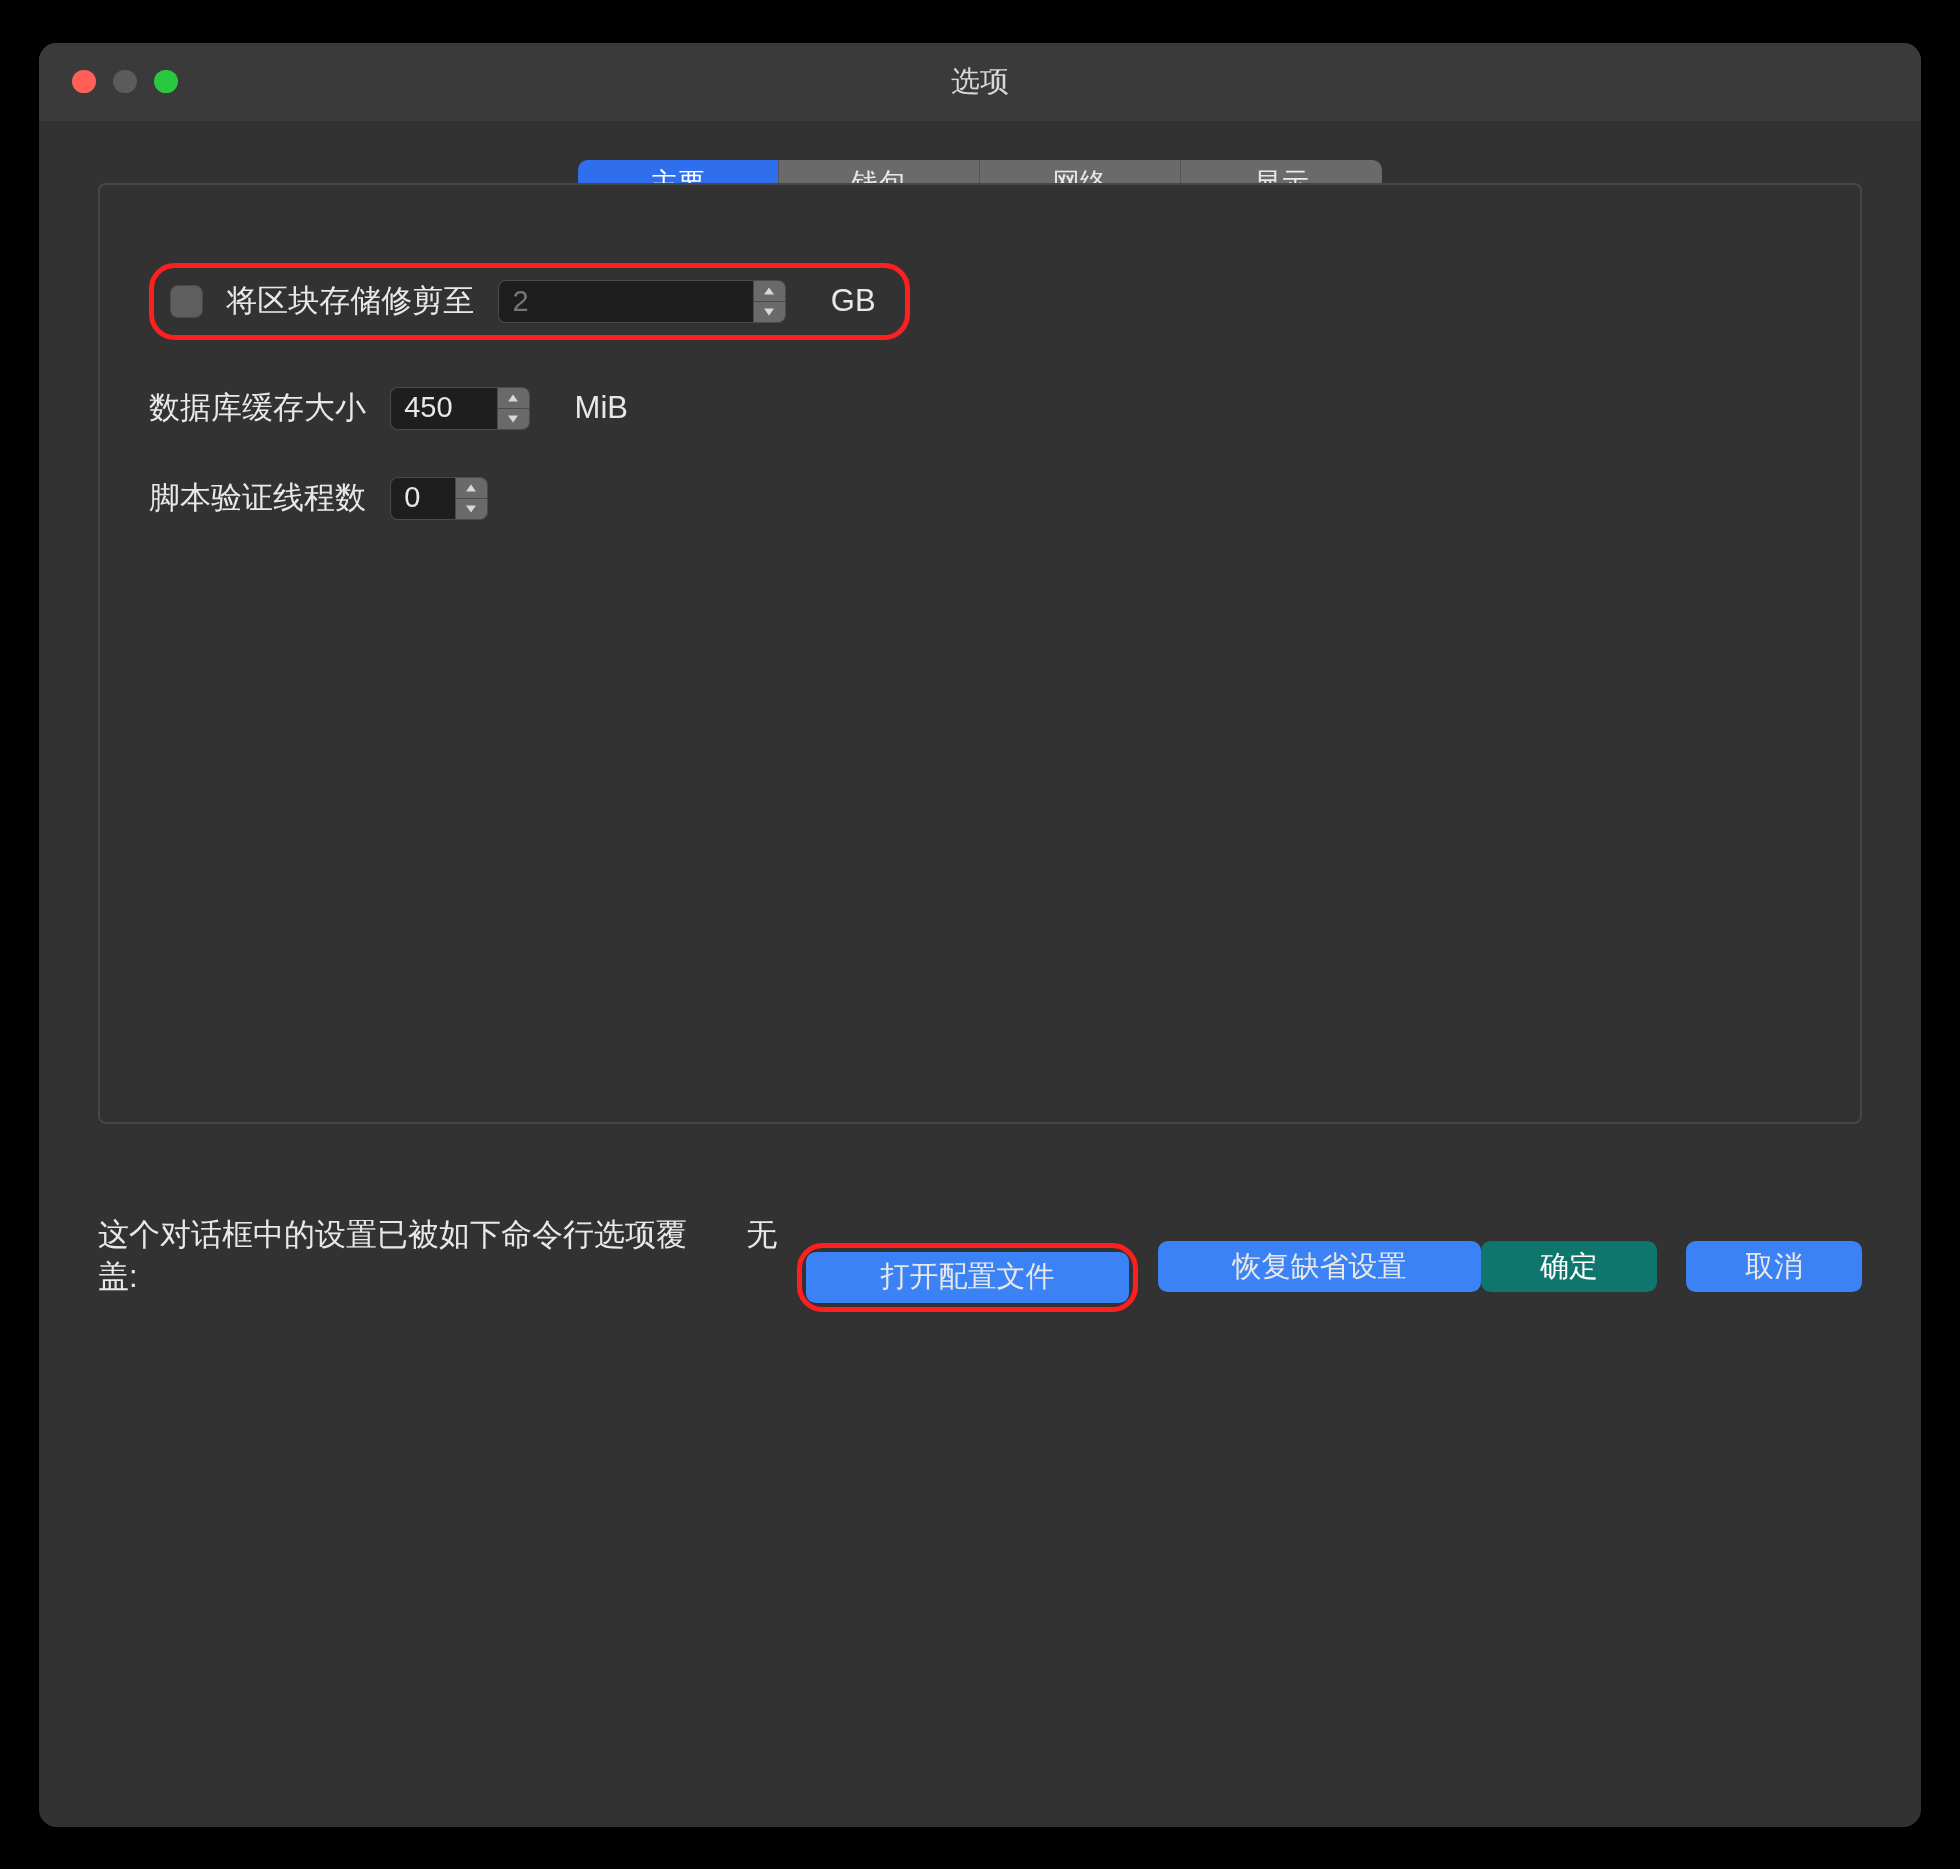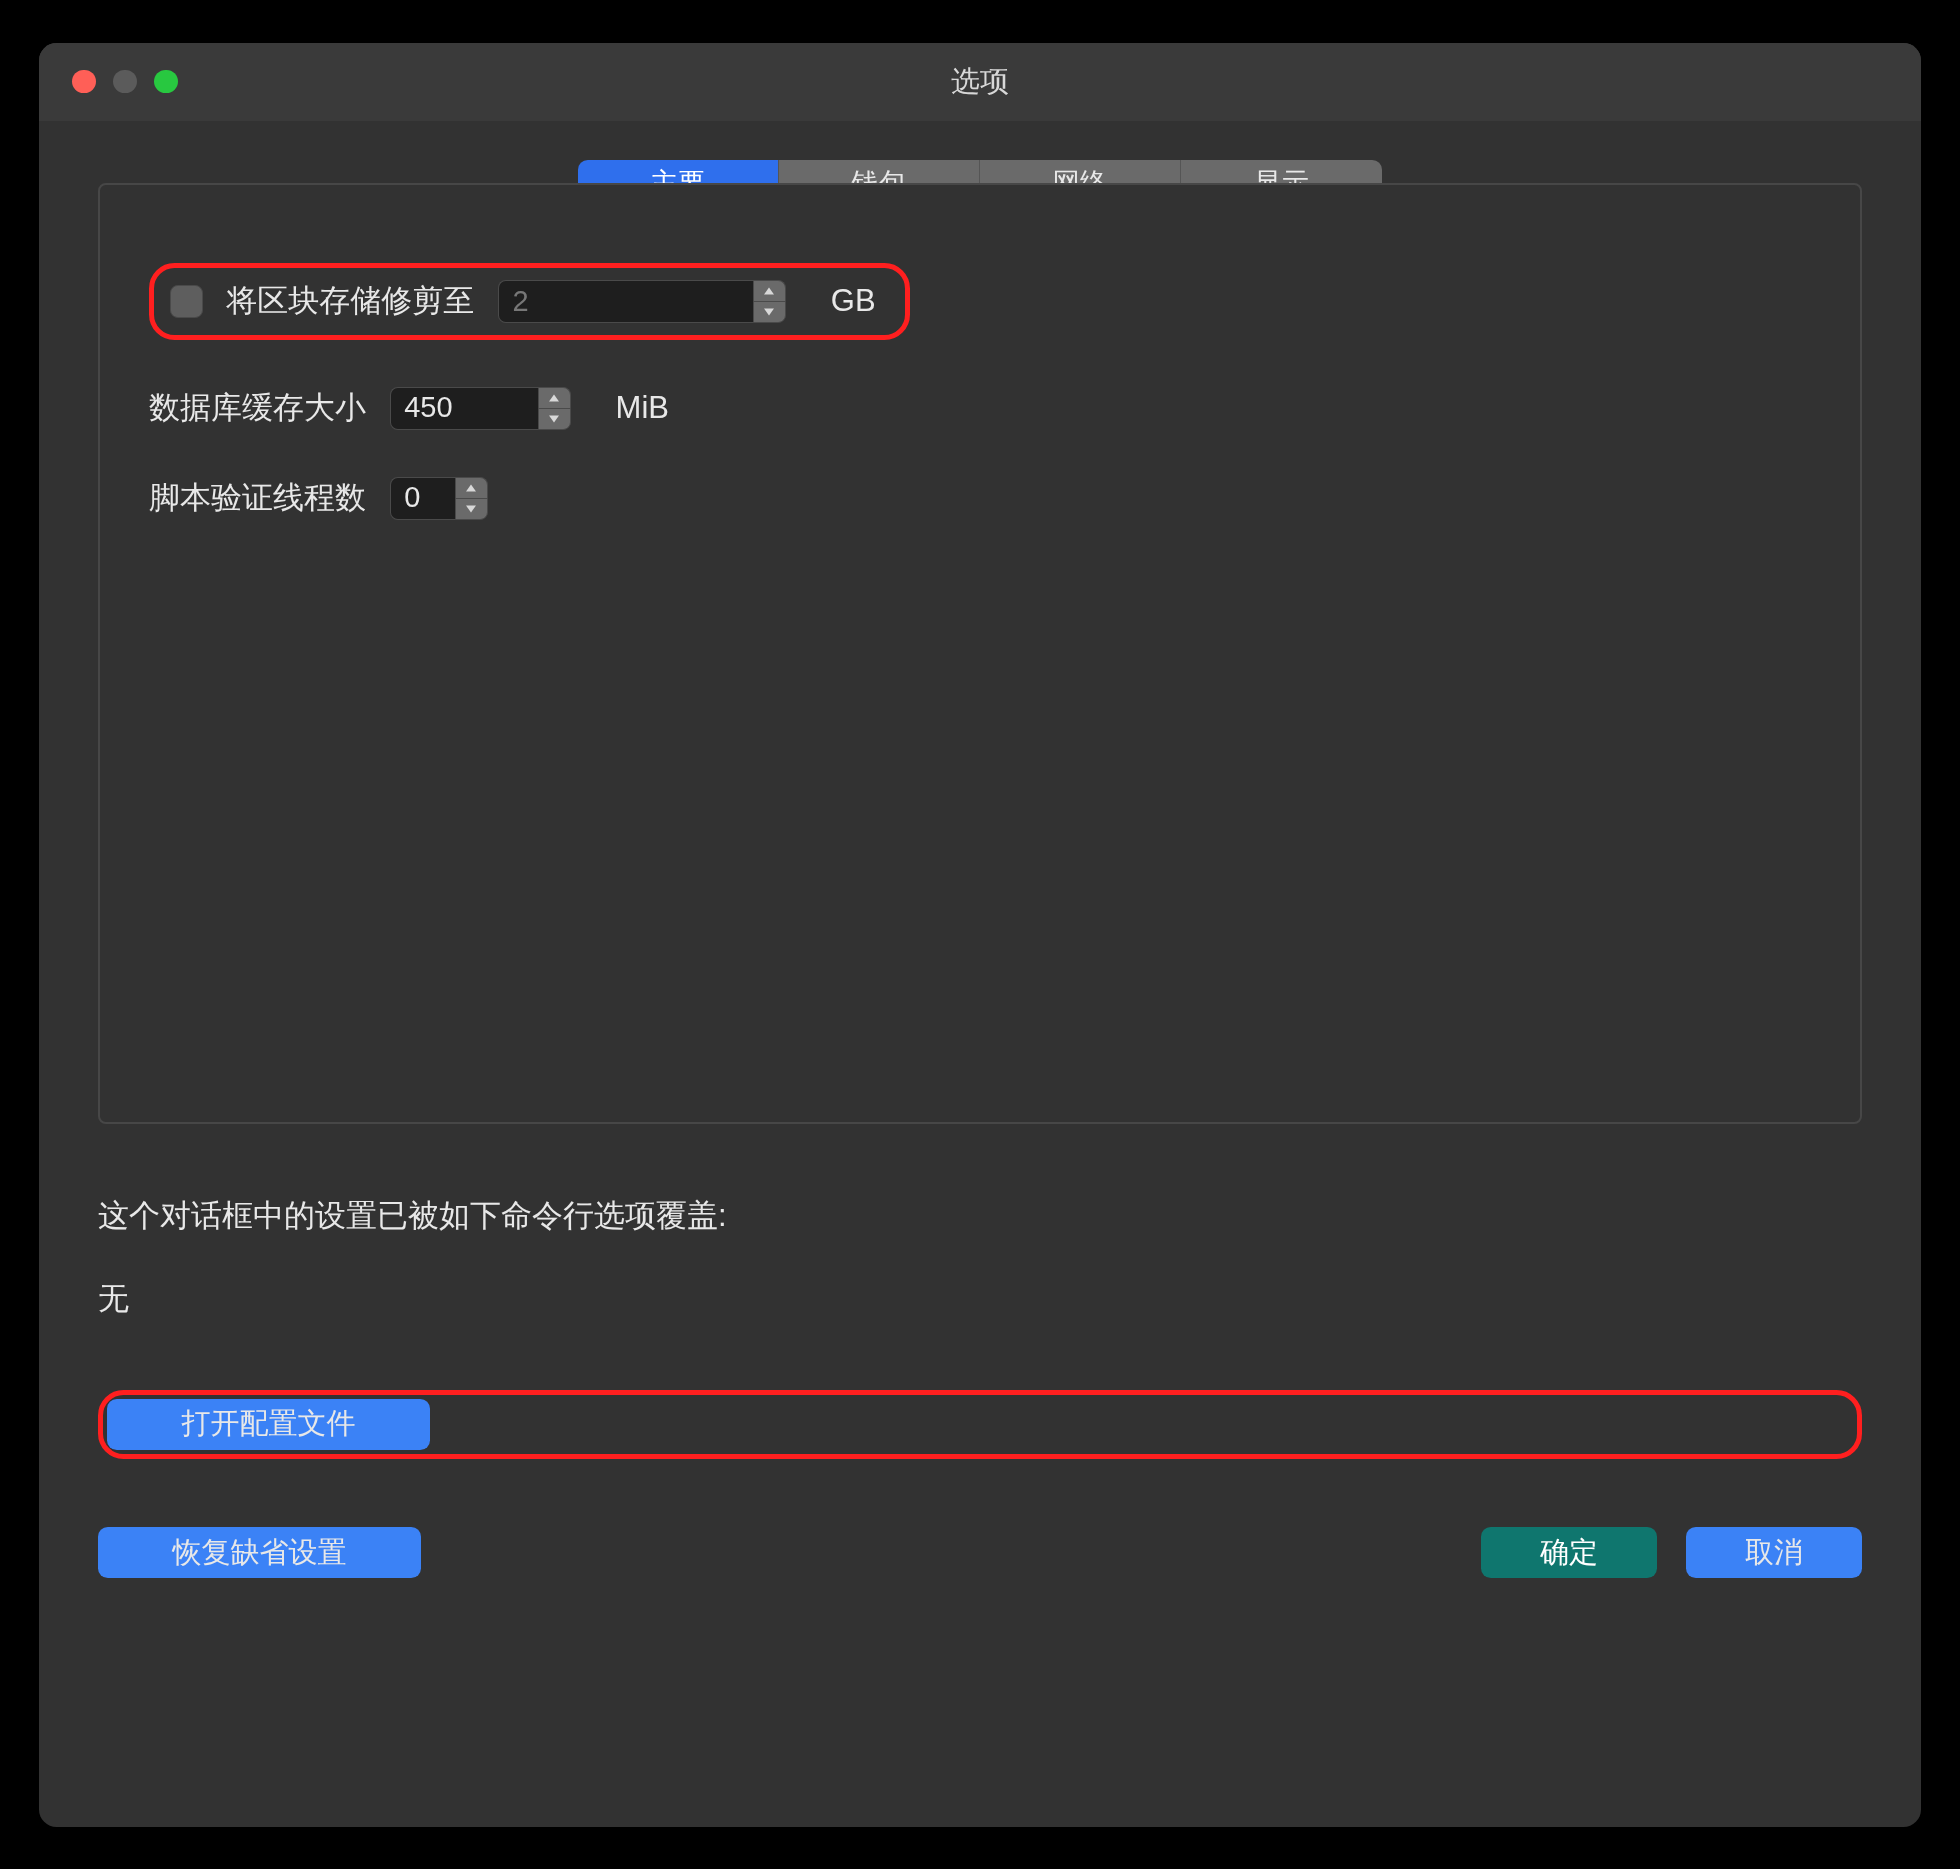--- a/index.html
+++ b/index.html
@@ -137,21 +137,21 @@
     border: 1px solid #4a4a4a;
     border-right: none;
     border-radius: 7.8px 0 0 7.8px;
     color: #e8e8e8;
     font-size: 29px;
     padding: 3.9px 13.7px;
     height: 43px;
   }
   .spin-input.disabled { color: #777; }
   .spin-input.w-lg { width: 255px; }
-  .spin-input.w-md { width: 148px; }
+  .spin-input.w-md { width: 107px; }
   .spin-input.w-sm { width: 65px; }
   .spin-btns {
     display: flex;
     flex-direction: column;
     width: 33px;
   }
   .spin-btn {
     flex: 1;
     background: #6a6a6a;
     border: 1px solid #4a4a4a;
@@ -182,24 +182,24 @@
     border: 5.9px solid #ff1f1f;
     border-radius: 25.5px;
     padding: 11.8px 29px 11.8px 15.7px;
     display: flex;
     align-items: center;
     gap: 23.5px;
   }
   .highlight.btnwrap { padding: 3.9px; gap: 0; }
 
   .below-panel {
-    margin-top: 71px;
-    display: flex;
-    flex-direction: column;
-    gap: 41px;
+    margin-top: 90px;
+    display: flex;
+    flex-direction: row;
+    gap: 20px;
   }
   .info-text {
     color: #e8e8e8;
     font-size: 31px;
   }
 
   .button-row {
     display: flex;
     margin-top: 27.4px;
   }

